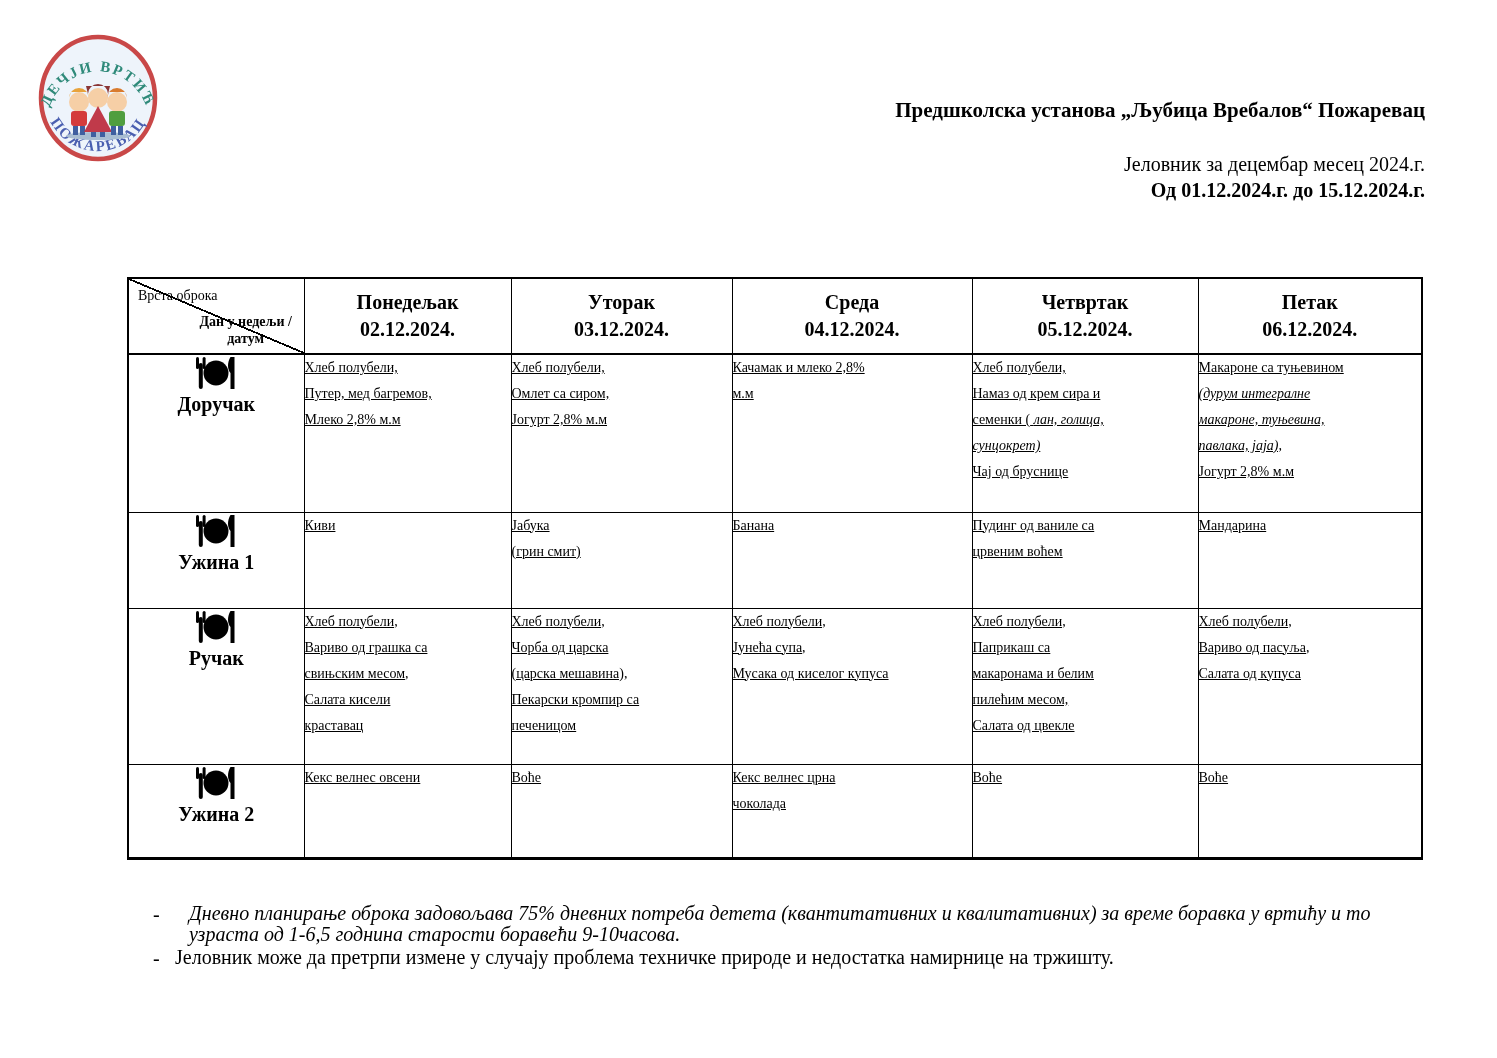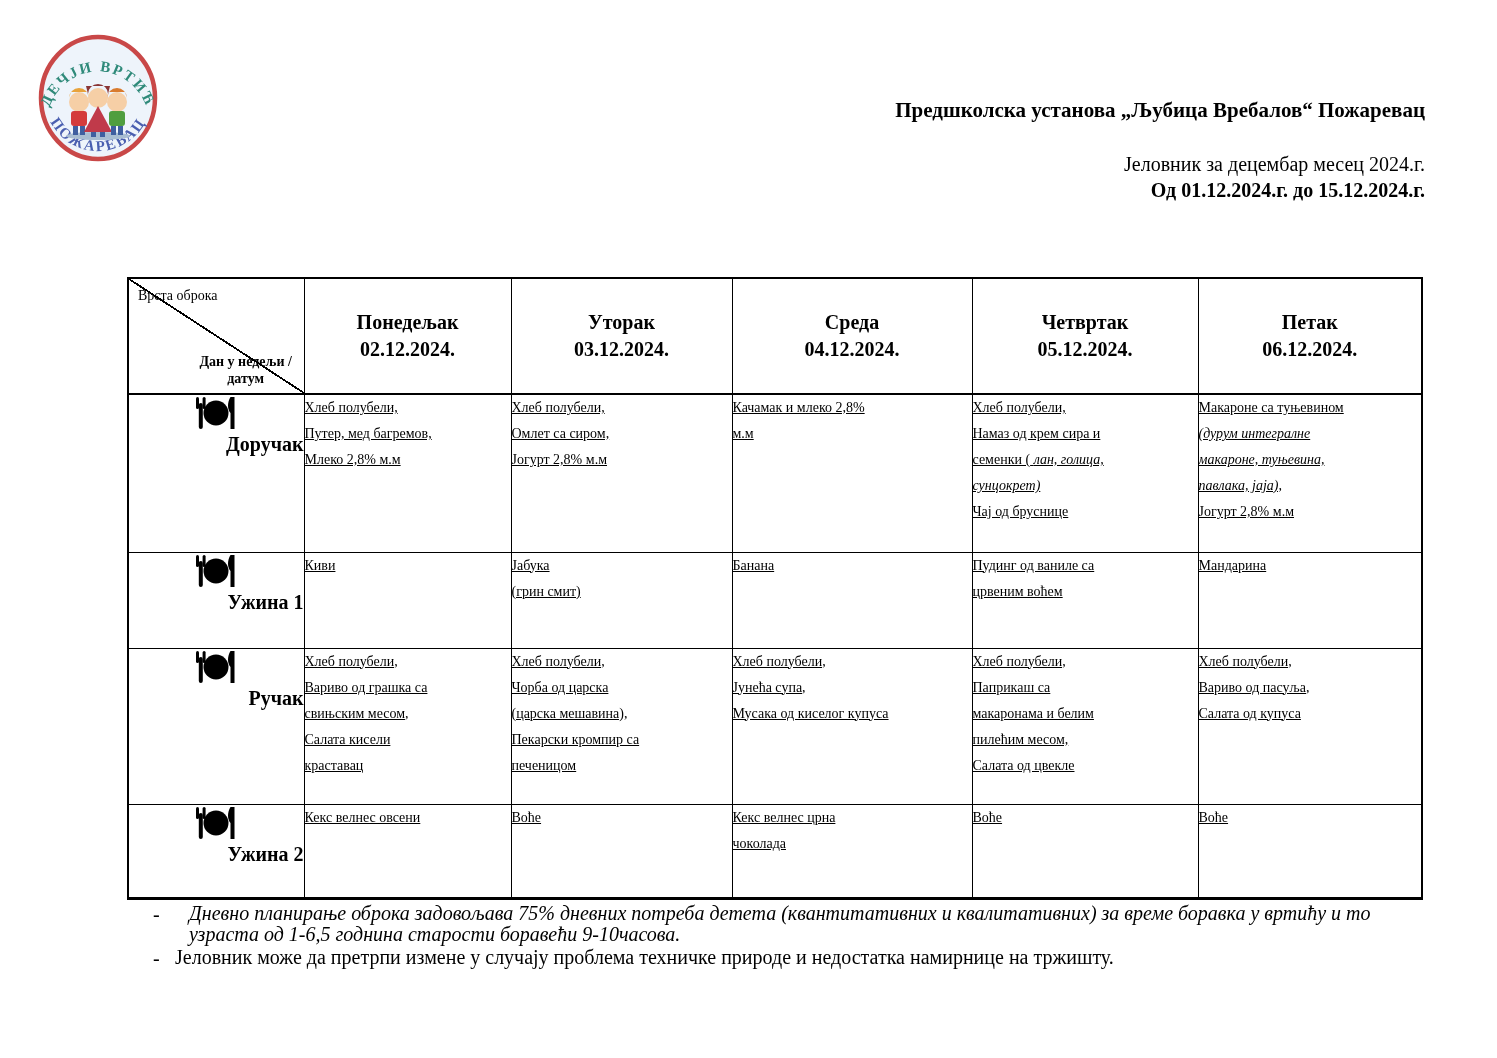--- a/index.html
+++ b/index.html
@@ -52,21 +52,21 @@
   .corner-topleft {
     position: absolute; top: 9px; left: 9px;
     font-size: 14px; text-align: left;
   }
   .corner-bottomright {
     position: absolute; bottom: 6px; left: 36%; right: 4px;
     font-size: 14px; text-align: center; line-height: 17px; font-weight: bold;
   }
 
   
-  td.meal-cell { text-align: right; padding-top: 13px; }
+  td.meal-cell { text-align: center; padding-top: 13px; }
   .meal-icon { display: block; margin: 0 auto 2px auto; }
   .meal-label { font-weight: bold; font-size: 20px; }
 
   
   td.menu-cell {
     padding: 13px 8px 6px 8px;
     line-height: 26px;
     font-size: 14px;
     text-decoration: underline;
   }
@@ -129,21 +129,21 @@
   <table class="menu">
     <colgroup>
       <col style="width:176px">
         <col style="width:207px">
         <col style="width:221px">
       <col style="width:240px">
         <col style="width:226px">
         <col style="width:224px">
     </colgroup>
     <thead>
-      <tr style="height:116px">
+      <tr style="height:76px">
         <th class="corner">
           <span class="corner-topleft">Врста оброка</span>
           <span class="corner-bottomright"><span>Дан у недељи /</span><br><span>датум</span></span>
         </th>
         <th class="day-header">
           <div>Понедељак</div>
           <div>02.12.2024.</div>
         </th>
         <th class="day-header">
           <div>Уторак</div>

